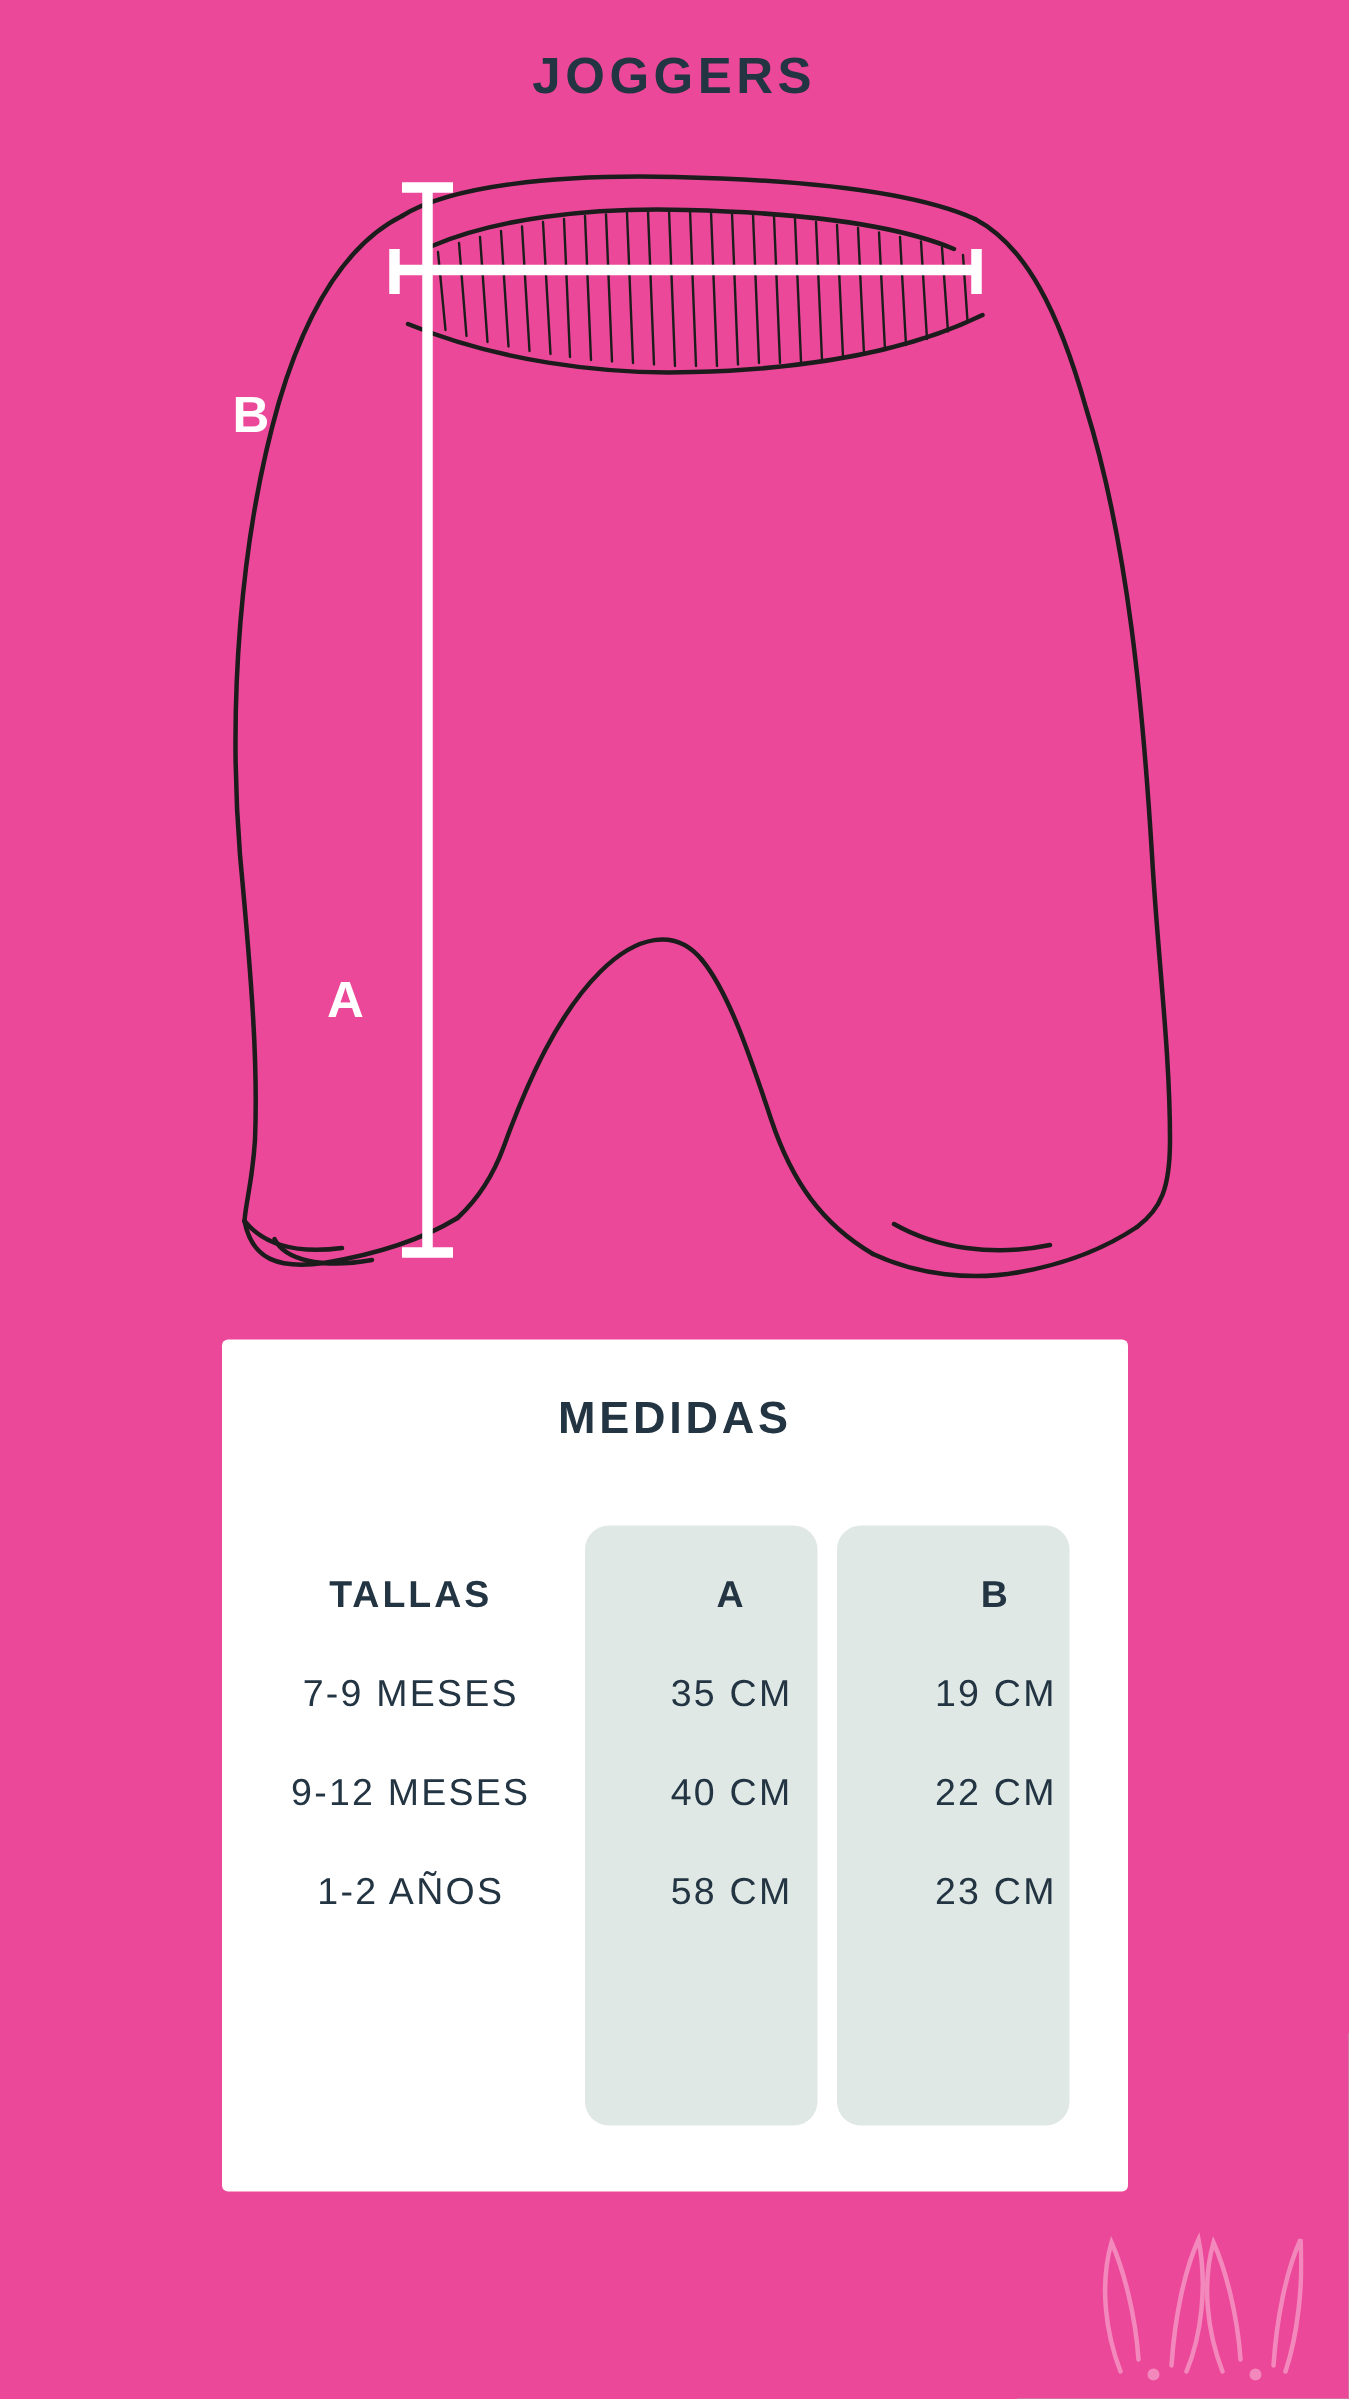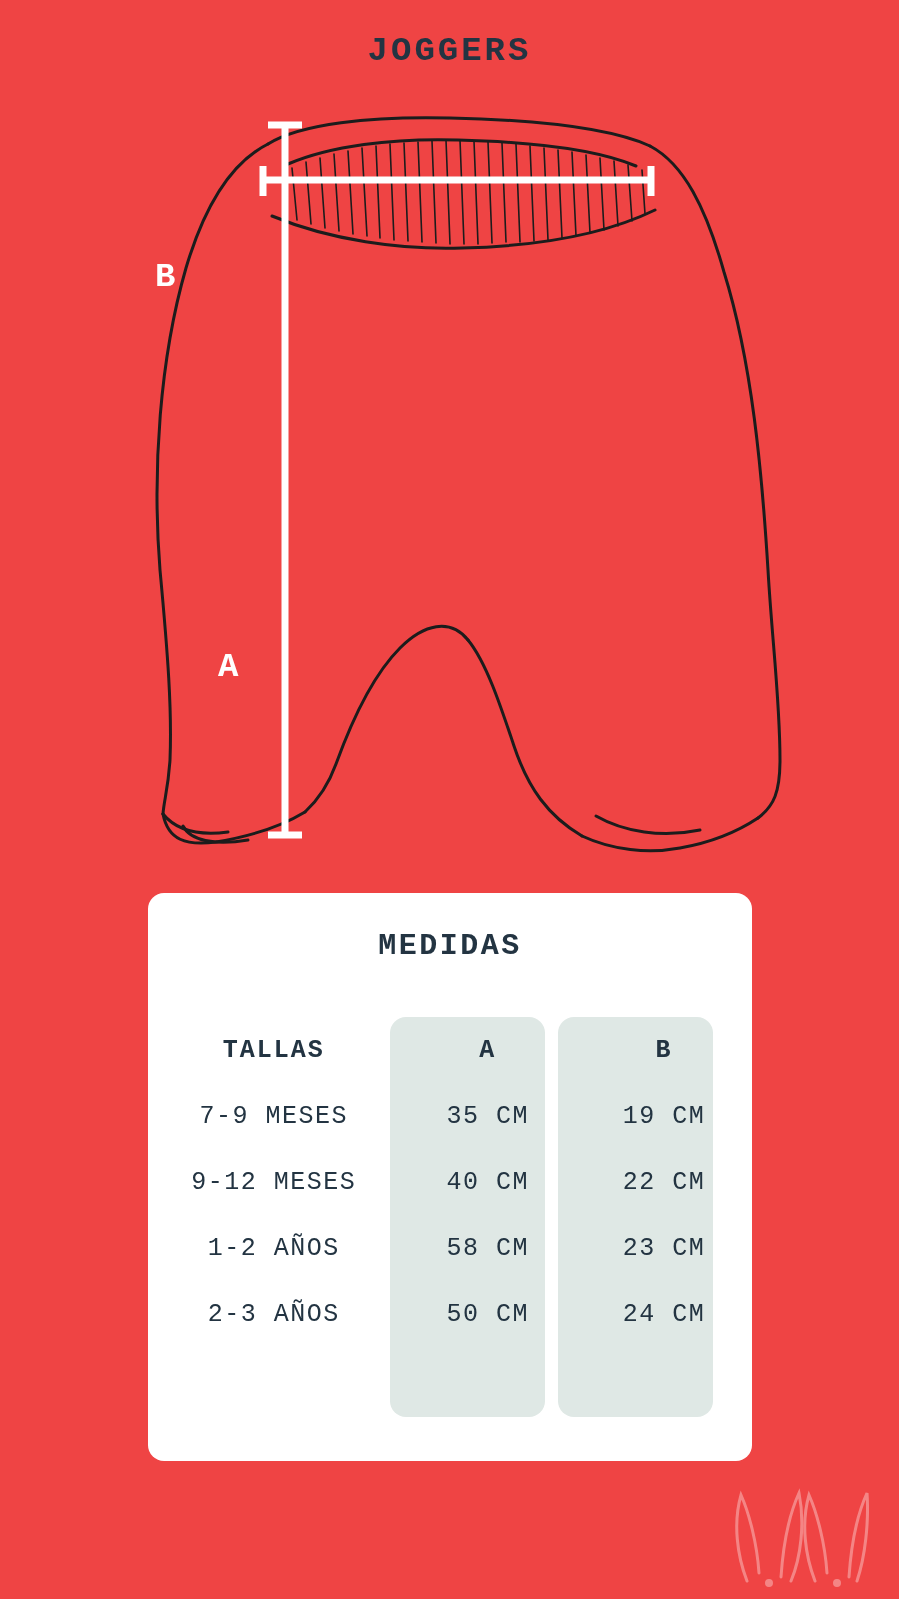--- a/index.html
+++ b/index.html
@@ -10,22 +10,21 @@
     width: 899px;
     height: 1599px;
     background: #a3b7b0;
     font-family: "Liberation Sans", sans-serif;
     overflow: hidden;
     position: relative;
   }
   .page {
     position: absolute;
     inset: 0;
-    background: #ef4444;
-    font-family: Liberation Mono, monospace;
+    background: #ec4899;
   }
   .title {
     position: absolute;
     top: 32px;
     left: 0;
     width: 899px;
     text-align: center;
     font-size: 34px;
     font-weight: bold;
     letter-spacing: 3px;
@@ -56,21 +55,21 @@
     color: #ffffff;
     letter-spacing: 1px;
   }
   .card {
     position: absolute;
     left: 148px;
     top: 893px;
     width: 604px;
     height: 568px;
     background: #ffffff;
-    border-radius: 16px;
+    border-radius: 4px;
   }
   .card-title {
     position: absolute;
     top: 36px;
     left: 0;
     width: 604px;
     text-align: center;
     font-size: 30px;
     font-weight: bold;
     letter-spacing: 2.5px;
@@ -82,21 +81,21 @@
     width: 155px;
     height: 400px;
     background: #dfe8e5;
     border-radius: 16px;
   }
   .col-band.a { left: 242px; }
   .col-band.b { left: 410px; }
 
   table.measures {
     position: absolute;
-    top: 124px;
+    top: 137px;
     left: 0;
     width: 604px;
     border-collapse: collapse;
   }
   table.measures th,
   table.measures td {
     font-size: 25px;
     color: #233442;
     letter-spacing: 1.5px;
     padding: 0;
@@ -234,25 +233,20 @@
         <tr>
           <td class="size-cell">9-12 MESES</td>
           <td class="col-a">40 CM</td>
           <td class="col-b">22 CM</td>
         </tr>
         <tr>
           <td class="size-cell">1-2 AÑOS</td>
           <td class="col-a">58 CM</td>
           <td class="col-b">23 CM</td>
         </tr>
-        <tr>
-          <td class="size-cell">2-3 AÑOS</td>
-          <td class="col-a">50 CM</td>
-          <td class="col-b">24 CM</td>
-        </tr>
       </tbody>
     </table>
   </div>
 
   <div class="bunny">
     <svg width="150" height="110" viewBox="0 0 150 110" xmlns="http://www.w3.org/2000/svg">
       <g fill="none" stroke="#ffffff" stroke-width="3" stroke-linecap="round">
         <path d="M28 100 C 18 74, 14 42, 22 14 C 30 32, 38 62, 40 92"></path>
         <path d="M62 96 C 64 66, 70 34, 80 12 C 86 42, 82 76, 72 100"></path>
         <path d="M96 100 C 86 74, 82 42, 90 14 C 98 32, 106 62, 108 92"></path>

